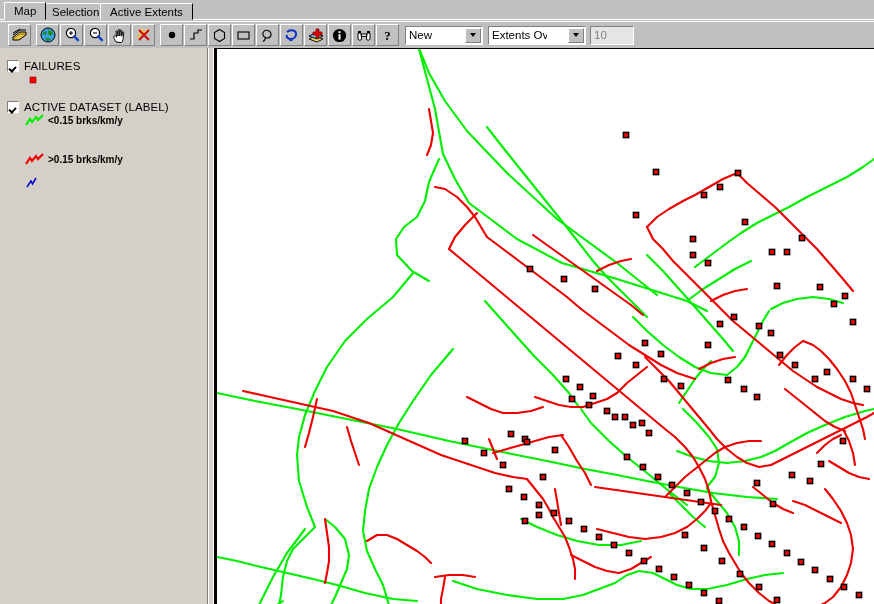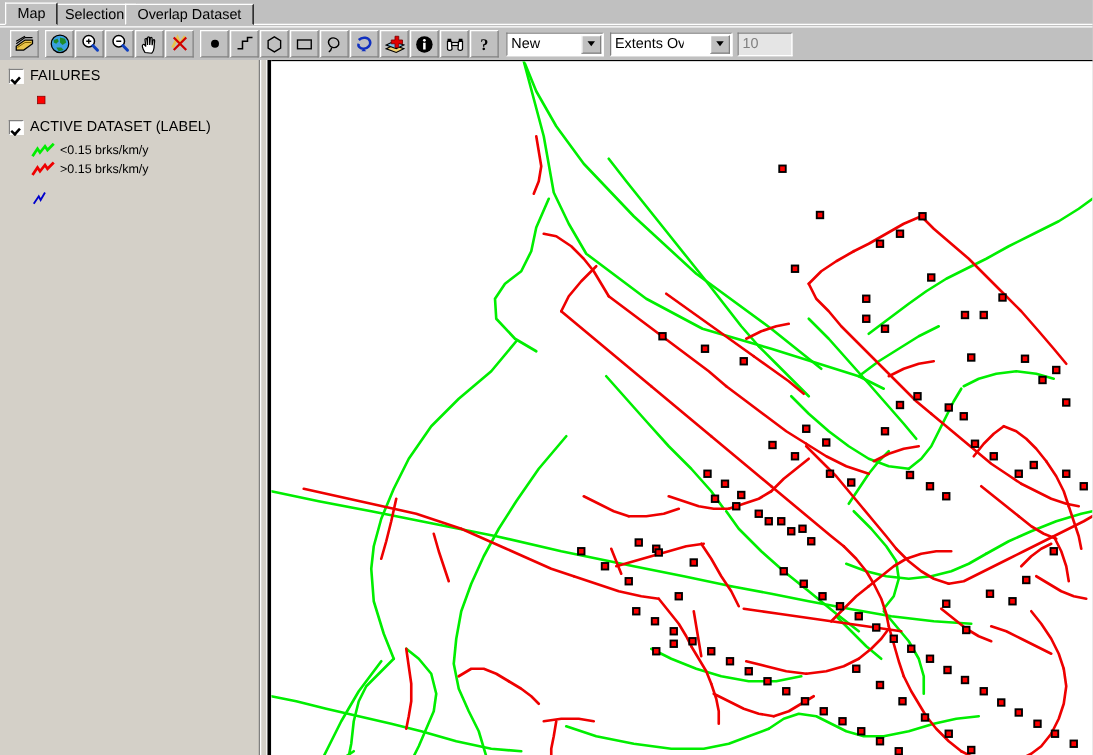--- a/index.html
+++ b/index.html
@@ -84,35 +84,35 @@
   #content{position:absolute;left:0;top:48px;width:874px;height:556px;}
 
   
   #legend{
     position:absolute;left:0;top:0;width:208px;height:556px;
     background:#d4d0c8;
     border-right:1px solid #808080;
     box-sizing:border-box;overflow:hidden;
   }
   .legend-group{margin:0;}
-  .legend-head{display:flex;align-items:flex-start;padding-left:7px;height:17px;}
+  .legend-head{display:flex;align-items:flex-end;padding-left:7px;height:17px;}
   .lchk{
     width:12px;height:12px;background:#ffffff;
     border-top:1px solid #808080;border-left:1px solid #808080;
     border-right:1px solid #ffffff;border-bottom:1px solid #ffffff;
     box-sizing:border-box;position:relative;flex:none;margin-right:5px;
     cursor:default;
   }
   .lchk.checked:after{
     content:"";position:absolute;left:2px;top:4px;width:3px;height:5px;
     border-right:2px solid #000;border-bottom:2px solid #000;
     transform:rotate(42deg);
   }
   .legend-label{font-size:11.5px;white-space:nowrap;letter-spacing:0.1px;}
-  .legend-items{padding-left:24px;}
+  .legend-items{padding-left:24px;font-weight:bold;}
   .legend-item{display:flex;align-items:center;height:14px;}
   .legend-sym{width:24px;height:14px;flex:none;display:flex;align-items:center;}
   .legend-txt{font-size:10px;white-space:nowrap;}
 
   
   #splitter{
     position:absolute;left:208px;top:0;width:9px;height:556px;
     background:#d4d0c8;border-left:1px solid #ffffff;
     box-sizing:border-box;cursor:col-resize;
   }
@@ -130,21 +130,21 @@
 </style>
 </head>
 <body>
 
 <div id="app">
 
   <div id="tabstrip">
     <div class="tabline"></div>
     <div class="tab active" id="tab-0" style="left:4px;"><span>Map</span></div>
     <div class="tab inactive" id="tab-1" style="left:42px;"><span>Selection</span></div>
-    <div class="tab inactive" id="tab-2" style="left:100px;"><span>Overlap Dataset</span></div>
+    <div class="tab inactive" id="tab-2" style="left:100px;"><span>Active Extents</span></div>
   </div>
 
   <div id="toolbar">
 
     <div class="tbtn">
       <svg width="17" height="15" viewBox="0 0 17 15">
         <path d="M2 9 L9 4 L15 4 L15 7 L8 12 L2 12 Z" fill="#e8c44a" stroke="#000" stroke-width="1"></path>
         <path d="M2 7 L9 2 L15 2" fill="none" stroke="#000" stroke-width="1"></path>
         <path d="M2 5 L9 1" fill="none" stroke="#000" stroke-width="1"></path>
         <path d="M3 10 L9 6 L14 6" fill="none" stroke="#806000" stroke-width="0.8"></path>
@@ -305,21 +305,21 @@
         </div>
         <div class="legend-items">
           <div class="legend-item" style="height:15px;">
             <span class="legend-sym">
               <svg width="22" height="13" viewBox="0 0 22 13">
                 <path d="M2 11 L6 5 L8 8 L12 3 L14 6 L19 1" stroke="#00EE00" stroke-width="2.2" fill="none"></path>
               </svg>
             </span>
             <span class="legend-txt">&lt;0.15 brks/km/y</span>
           </div>
-          <div class="legend-item" style="height:15px;">
+          <div class="legend-item" style="height:15px;margin-top:24px;">
             <span class="legend-sym">
               <svg width="22" height="13" viewBox="0 0 22 13">
                 <path d="M2 11 L6 5 L8 8 L12 3 L14 6 L19 1" stroke="#EE0000" stroke-width="2.2" fill="none"></path>
               </svg>
             </span>
             <span class="legend-txt">&gt;0.15 brks/km/y</span>
           </div>
         </div>
       </div>
 

